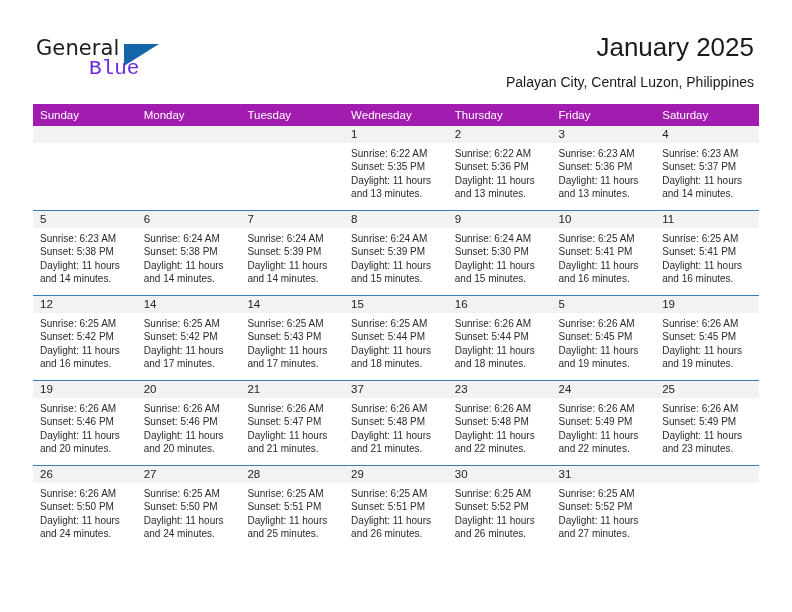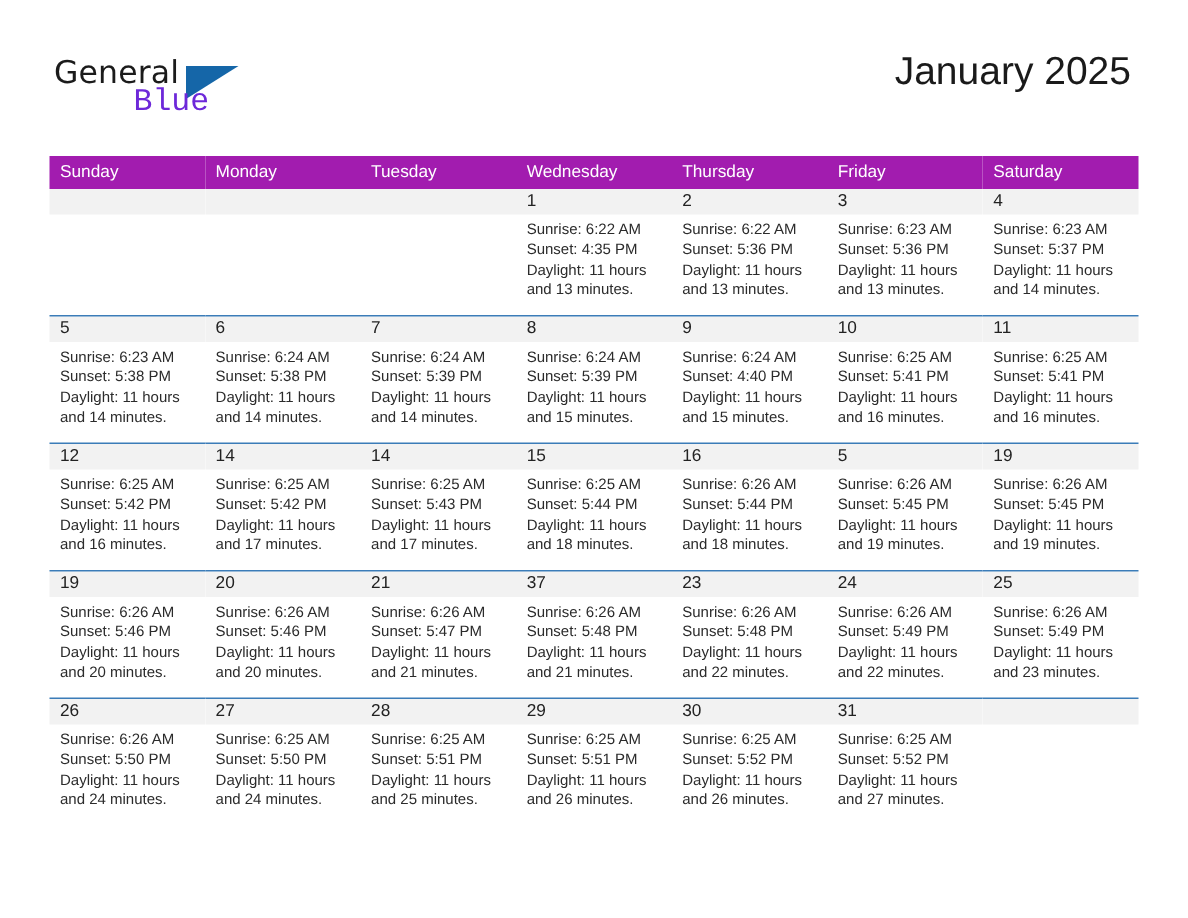--- a/index.html
+++ b/index.html
@@ -151,20 +151,21 @@
   <div class="header">
 
     <div class="logo">
       <span class="logo-line1">General</span>
       <span class="logo-tri"></span>
       <span class="logo-line2">Blue</span>
     </div>
 
     <div class="title-block">
       <div class="cal-title">January 2025</div>
+      <div class="cal-subtitle">Palayan City, Central Luzon, Philippines</div>
     </div>
 
   </div>
 
   <div class="cal-wrap">
     <table class="calendar">
       <thead>
         <tr id="weekday-header-row">
             <th>Sunday</th>
             <th>Monday</th>
@@ -183,21 +184,21 @@
             <td>
               <div class="daynum-bar empty"></div>
             </td>
             <td>
               <div class="daynum-bar empty"></div>
             </td>
             <td>
               <div class="daynum-bar">1</div>
               <div class="detail">
                 <div>Sunrise: 6:22 AM</div>
-                <div>Sunset: 4:35 PM</div>
+                <div>Sunset: 5:35 PM</div>
                 <div>Daylight: 11 hours</div>
                 <div>and 13 minutes.</div>
               </div>
             </td>
             <td>
               <div class="daynum-bar">2</div>
               <div class="detail">
                 <div>Sunrise: 6:22 AM</div>
                 <div>Sunset: 5:36 PM</div>
                 <div>Daylight: 11 hours</div>
@@ -257,21 +258,21 @@
                 <div>Sunrise: 6:24 AM</div>
                 <div>Sunset: 5:39 PM</div>
                 <div>Daylight: 11 hours</div>
                 <div>and 15 minutes.</div>
               </div>
             </td>
             <td>
               <div class="daynum-bar">9</div>
               <div class="detail">
                 <div>Sunrise: 6:24 AM</div>
-                <div>Sunset: 4:40 PM</div>
+                <div>Sunset: 5:30 PM</div>
                 <div>Daylight: 11 hours</div>
                 <div>and 15 minutes.</div>
               </div>
             </td>
             <td>
               <div class="daynum-bar">10</div>
               <div class="detail">
                 <div>Sunrise: 6:25 AM</div>
                 <div>Sunset: 5:41 PM</div>
                 <div>Daylight: 11 hours</div>

